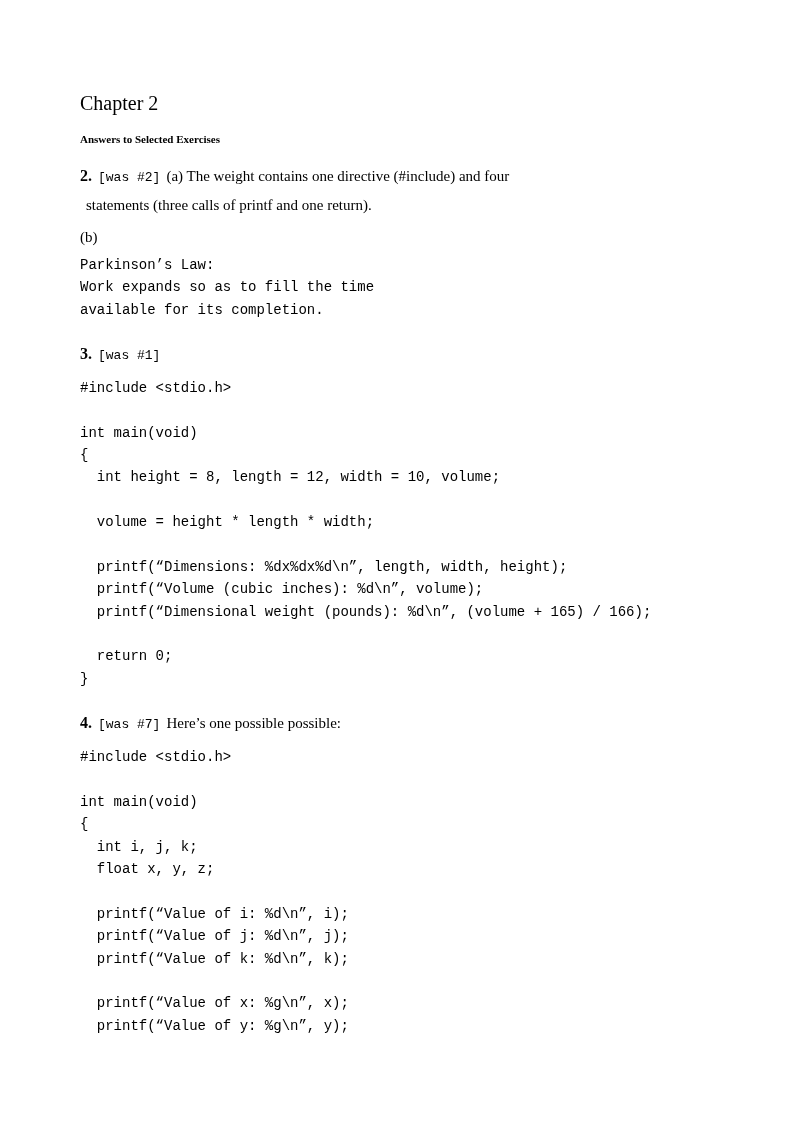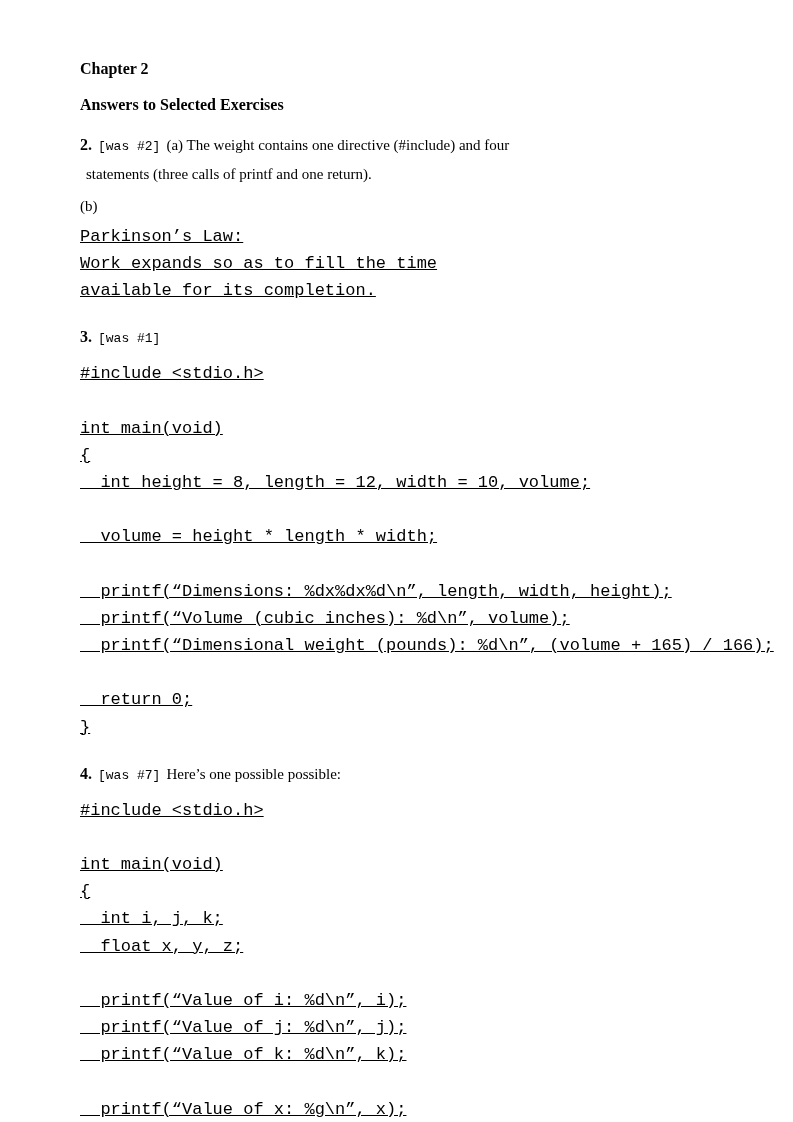--- a/index.html
+++ b/index.html
@@ -12,48 +12,48 @@
       background: #ffffff;
       font-family: 'Times New Roman', Times, serif;
       font-size: 15px;
       color: #000000;
       width: 793px;
       min-height: 1122px;
       padding: 60px 80px 60px 80px;
     }
 
     .chapter-title {
-      font-size: 16px;
-      font-weight: bold;
+      font-size: 20px;
+      font-weight: normal;
       margin-bottom: 18px;
+      margin-top: 32px;
     }
 
     .section-title {
-      font-size: 16px;
+      font-size: 11px;
       font-weight: bold;
       margin-bottom: 18px;
     }
 
     .exercise-block {
       margin-bottom: 20px;
     }
 
     .exercise-number {
       font-weight: bold;
       font-size: 16px;
     }
 
     .code-block {
       font-family: 'Courier New', Courier, monospace;
-      font-size: 17px;
+      font-size: 14px;
       line-height: 1.6;
       white-space: pre;
       margin-bottom: 12px;
       display: block;
-      text-decoration: underline;
     }
 
     .exercise-row {
       display: flex;
       align-items: baseline;
       gap: 6px;
       margin-bottom: 4px;
       line-height: 1.6;
     }
 

